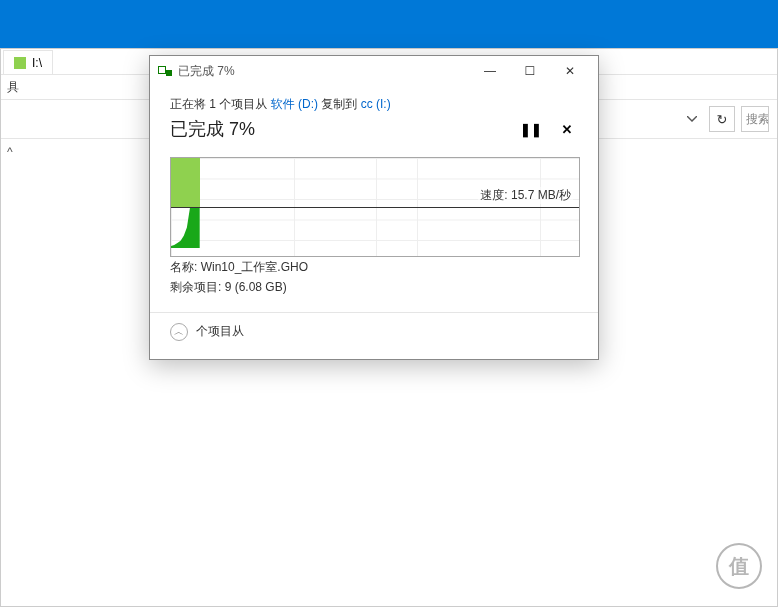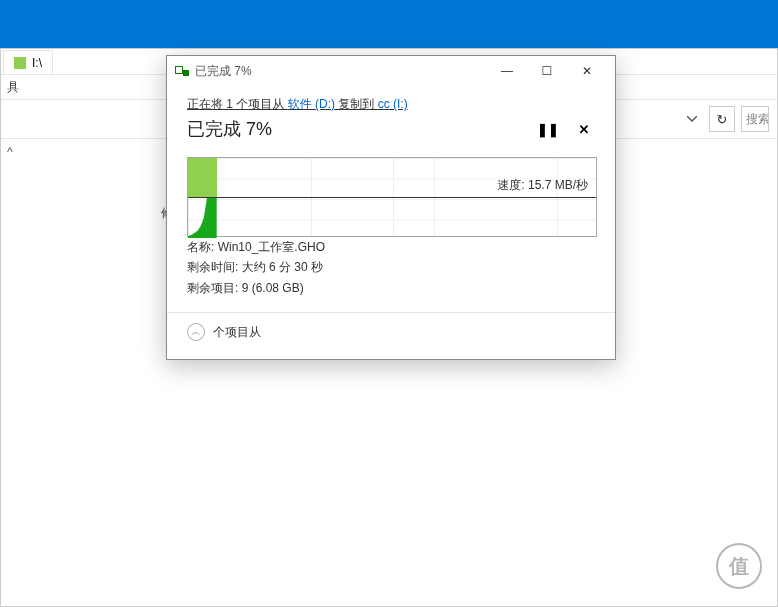--- a/index.html
+++ b/index.html
@@ -10,36 +10,36 @@
   .explorer-tab { display: flex; align-items: center; gap: 6px; height: 24px; padding: 0 10px; font-size: 12px; border: 1px solid #e5e5e5; border-bottom: none; background: #fff; margin-left: 2px; }
   .drive-badge { width: 12px; height: 12px; background: #8fd14f; display: inline-block; }
   .explorer-menubar { height: 24px; display: flex; align-items: center; padding: 0 6px; font-size: 12px; color: #333; }
   .explorer-cmdrow { height: 40px; border-top: 1px solid #e5e5e5; border-bottom: 1px solid #e5e5e5; background: #fff; display: flex; align-items: center; justify-content: flex-end; padding: 0 8px; gap: 6px; }
   .chev-btn { width: 22px; height: 22px; display: flex; align-items: center; justify-content: center; color: #555; font-size: 12px; }
   .refresh-btn { width: 26px; height: 26px; border: 1px solid #ccc; display: flex; align-items: center; justify-content: center; font-size: 13px; color: #333; }
   .search-box { width: 28px; height: 26px; border: 1px solid #ccc; font-size: 12px; display: flex; align-items: center; padding: 0 4px; color: #888; overflow: hidden; white-space: nowrap; }
   .explorer-body { position: absolute; top: 90px; left: 0; right: 0; bottom: 0; background: #fff; }
   .content-up { position: absolute; left: 6px; top: 6px; font-size: 12px; color: #555; }
 
-  .dialog { position: absolute; left: 166px; top: 55px; width: 450px; background: #fff; border: 1px solid #888; box-shadow: 0 6px 24px rgba(0,0,0,.25); }
+  .dialog { position: absolute; left: 149px; top: 55px; width: 450px; background: #fff; border: 1px solid #888; box-shadow: 0 6px 24px rgba(0,0,0,.25); }
   .dlg-titlebar { height: 30px; display: flex; align-items: center; padding: 0 8px; font-size: 12px; color: #555; }
   .dlg-titlebar .spacer { flex: 1; }
   .win-btn { width: 40px; height: 30px; display: flex; align-items: center; justify-content: center; color: #333; font-size: 12px; }
   .dlg-icon { width: 14px; height: 10px; position: relative; margin-right: 6px; }
   .dlg-icon::before { content:""; position:absolute; left:0; top:0; width:6px; height:6px; border:1px solid #0a7d00; }
   .dlg-icon::after { content:""; position:absolute; right:0; bottom:0; width:6px; height:6px; background:#0a7d00; }
 
   .dlg-body { padding: 10px 20px 14px 20px; font-size: 12px; color: #333; }
-  .copy-line { margin-bottom: 2px; text-decoration: underline; }
+  .copy-line { margin-bottom: 2px; }
   .copy-line .lnk { color: #0066cc; }
   .big-status-row { display: flex; align-items: center; margin: 4px 0 8px 0; }
   .big-status { font-size: 18px; color: #222; flex: 1; }
   .ctrl-btn { width: 22px; height: 22px; margin-left: 14px; display:flex; align-items:center; justify-content:center; font-size: 13px; font-weight: bold; color: #000; }
 
-  .chart { position: relative; width: 410px; height: 80px; border: 1px solid #a7a7a7; background: #fff; margin-top: 16px; }
+  .chart { position: relative; width: 410px; height: 100px; border: 1px solid #a7a7a7; background: #fff; margin-top: 16px; }
   .chart-grid { position:absolute; inset:0;
     background-image:
       linear-gradient(to right, #eee 1px, transparent 1px),
       linear-gradient(to bottom, #eee 1px, transparent 1px);
     background-size: 41px 20.5px;
   }
   .chart-mid { position:absolute; left:0; right:0; top:50%; height:1px; background:#333; }
   .chart-fill-top { position:absolute; left:0; top:0; height:50%; background:#8fd14f; }
   .chart-fill-bot { position:absolute; left:0; bottom:0; height:50%; }
   .chart-fill-bot svg { display:block; }
@@ -124,21 +124,20 @@
           <svg width="28.700000000000003" height="41" viewBox="0 0 28.700000000000003 41">
             <path d="M0 41 L0.0 39.0 L3.2 37.9 L6.4 35.9 L9.6 33.8 L12.8 28.7 L15.9 20.5 L19.1 0.0 L22.3 0.0 L25.5 0.0 L28.7 0.0 L28.7 41 Z" fill="#19a819"></path>
           </svg>
         </div>
       <div class="chart-mid"></div>
       <div class="speed-label">速度: 15.7 MB/秒</div>
     </div>
 
     <div class="detail-lines">
       <div><span>名称: </span><span>Win10_工作室.GHO</span></div>
-      <div><span>剩余时间: </span><span>大约 6 分 30 秒</span></div>
       <div><span>剩余项目: </span><span>9 (6.08 GB)</span></div>
     </div>
 
     <div class="dlg-sep"></div>
     <div class="more-row">
       <span class="chev">︿</span>
       <span>个项目从</span>
     </div>
   </div>
 </div>

